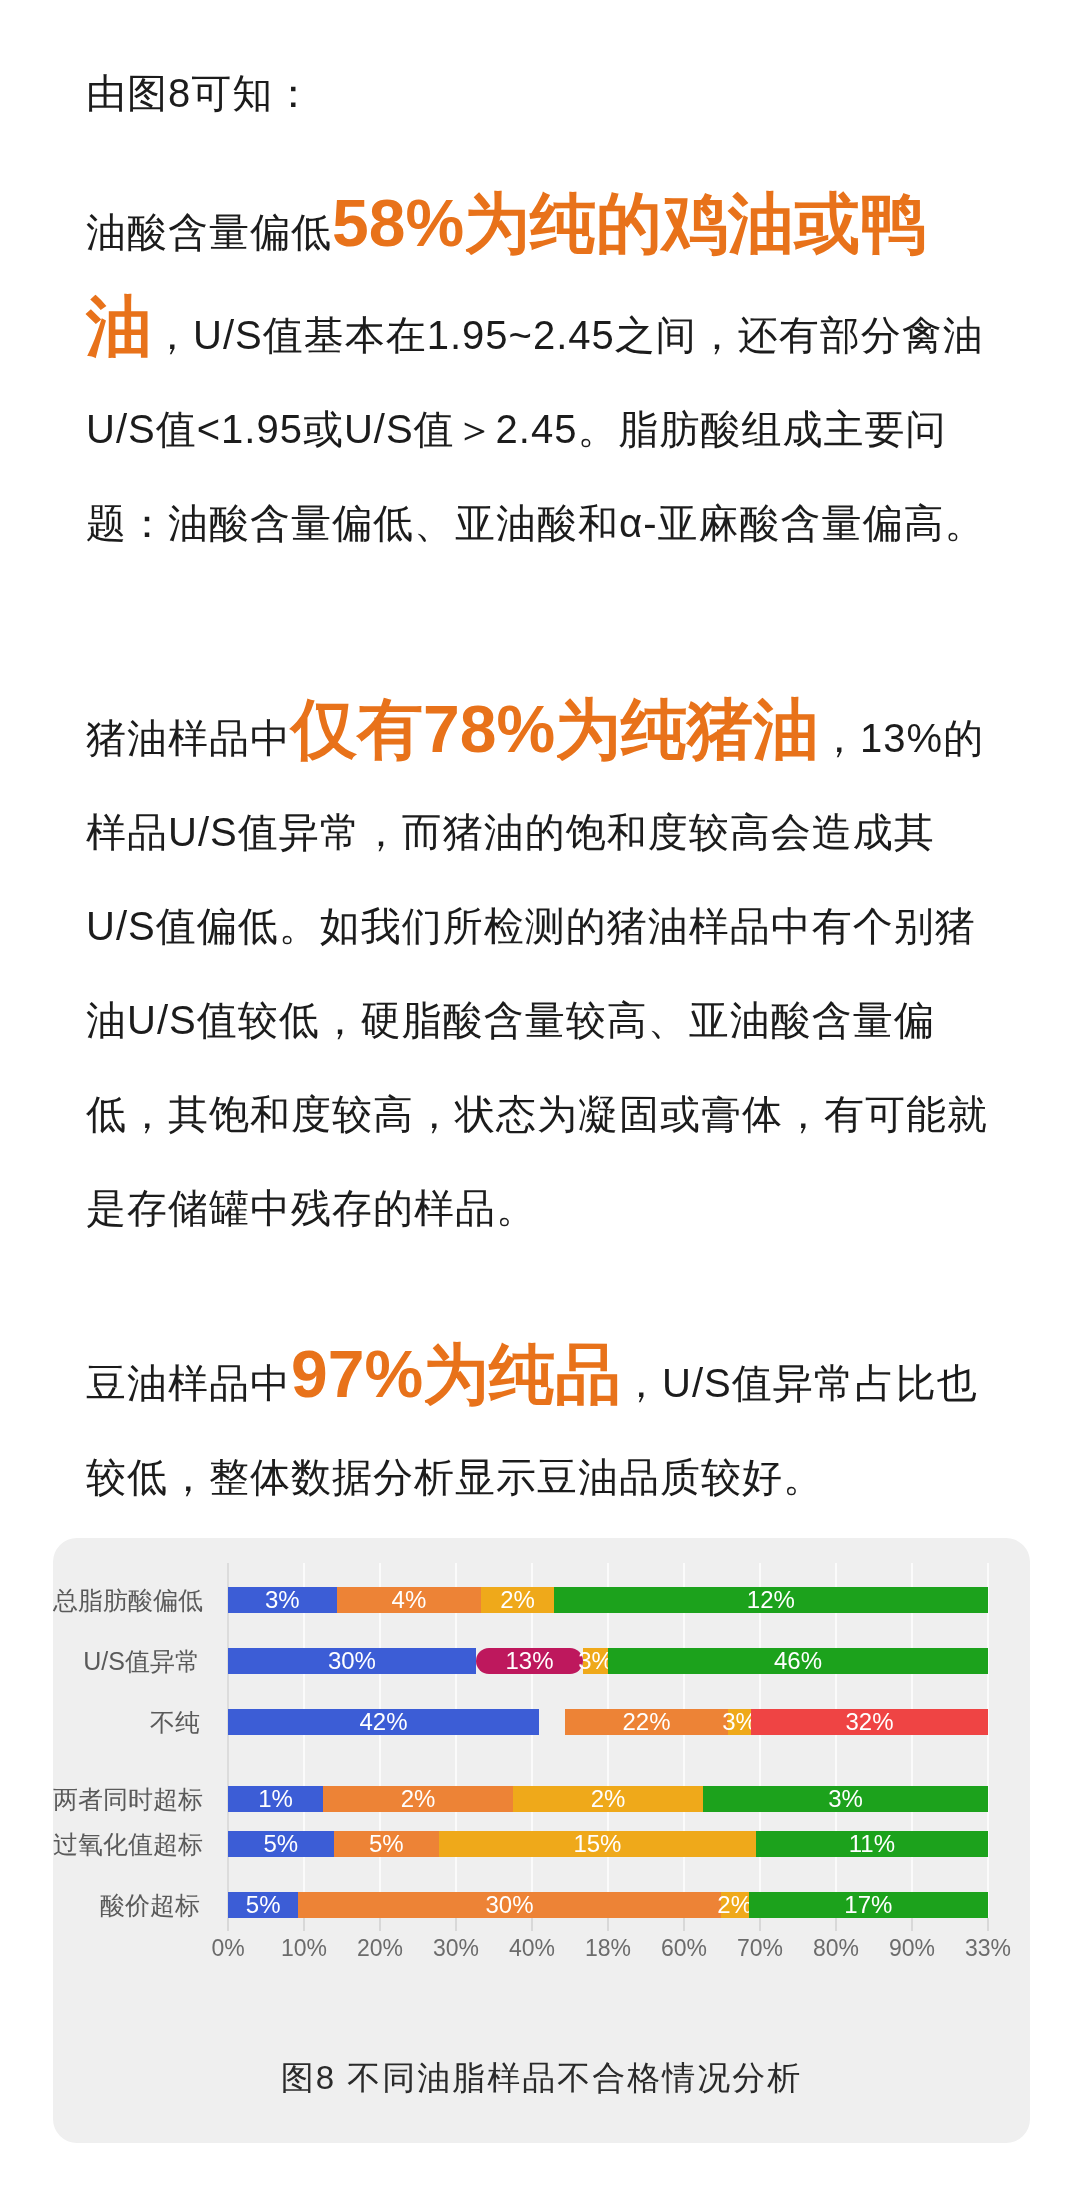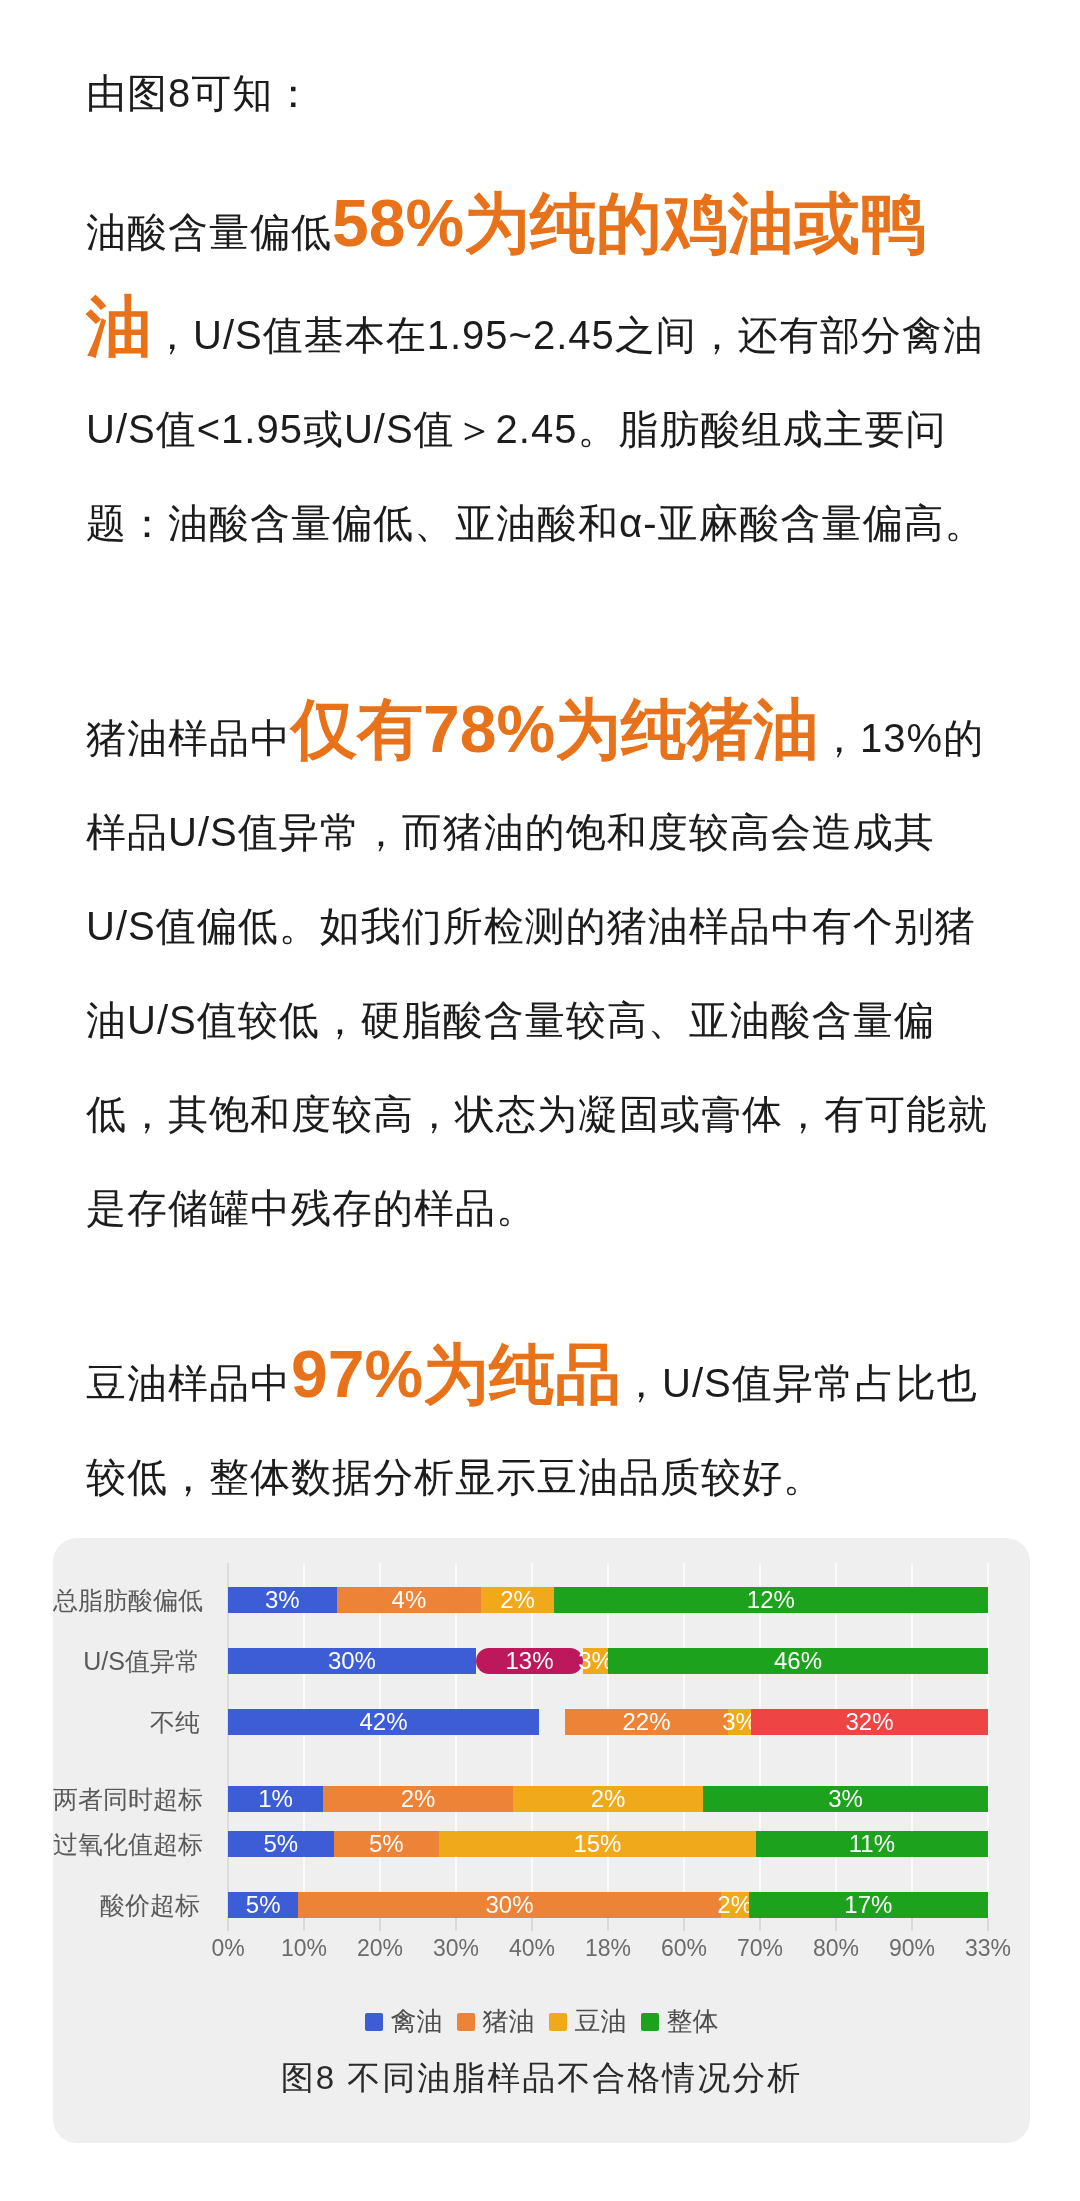--- a/index.html
+++ b/index.html
@@ -250,32 +250,14 @@
       <div class="tick-label" style="left: 20%;">20%</div>
       <div class="tick-label" style="left: 30%;">30%</div>
       <div class="tick-label" style="left: 40%;">40%</div>
       <div class="tick-label" style="left: 50%;">18%</div>
       <div class="tick-label" style="left: 60%;">60%</div>
       <div class="tick-label" style="left: 70%;">70%</div>
       <div class="tick-label" style="left: 80%;">80%</div>
       <div class="tick-label" style="left: 90%;">90%</div>
       <div class="tick-label" style="left: 100%;">33%</div>
     </div>
-  <div class="legend" id="legend">
-      <div class="legend-item">
-        <div class="legend-swatch" style="background: rgb(60, 93, 214);"></div>
-        <span class="legend-label">禽油</span>
-      </div>
-      <div class="legend-item">
-        <div class="legend-swatch" style="background: rgb(237, 131, 54);"></div>
-        <span class="legend-label">猪油</span>
-      </div>
-      <div class="legend-item">
-        <div class="legend-swatch" style="background: rgb(239, 169, 26);"></div>
-        <span class="legend-label">豆油</span>
-      </div>
-      <div class="legend-item">
-        <div class="legend-swatch" style="background: rgb(28, 162, 28);"></div>
-        <span class="legend-label">整体</span>
-      </div>
-    </div>
   <div class="chart-caption">图8 不同油脂样品不合格情况分析</div>
 </div>
 
 </body></html>

